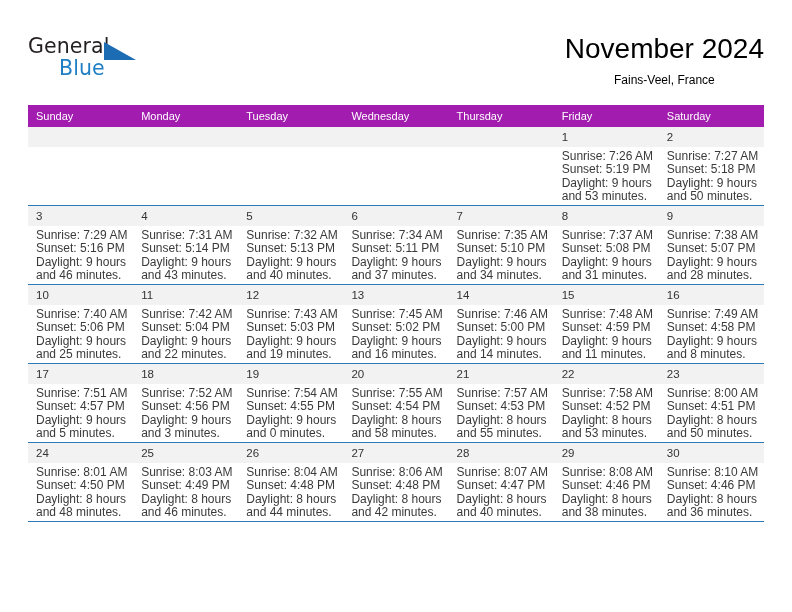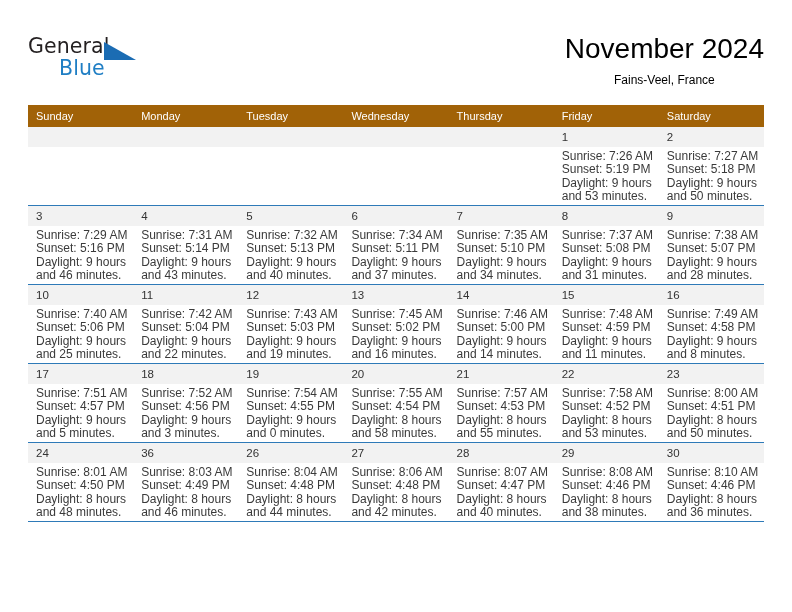--- a/index.html
+++ b/index.html
@@ -91,21 +91,21 @@
   
   .calendar {
     position: absolute;
     left: 28px;
     top: 105px;
     width: 736px;
     border-collapse: collapse;
     table-layout: fixed;
   }
   .calendar th {
-    background: #a16207;
+    background: #a21caf;
     color: #ffffff;
     font-size: 11px;
     font-weight: 400;
     text-align: left;
     padding: 5px 0 5px 8px;
     height: 11px;
     border: none;
   }
   .calendar td {
     vertical-align: top;
@@ -402,21 +402,21 @@
           <td>
             <div class="daynum">24</div>
             <div class="info">
               <div>Sunrise: 8:01 AM</div>
               <div>Sunset: 4:50 PM</div>
               <div>Daylight: 8 hours</div>
               <div>and 48 minutes.</div>
             </div>
           </td>
           <td>
-            <div class="daynum">36</div>
+            <div class="daynum">25</div>
             <div class="info">
               <div>Sunrise: 8:03 AM</div>
               <div>Sunset: 4:49 PM</div>
               <div>Daylight: 8 hours</div>
               <div>and 46 minutes.</div>
             </div>
           </td>
           <td>
             <div class="daynum">26</div>
             <div class="info">

